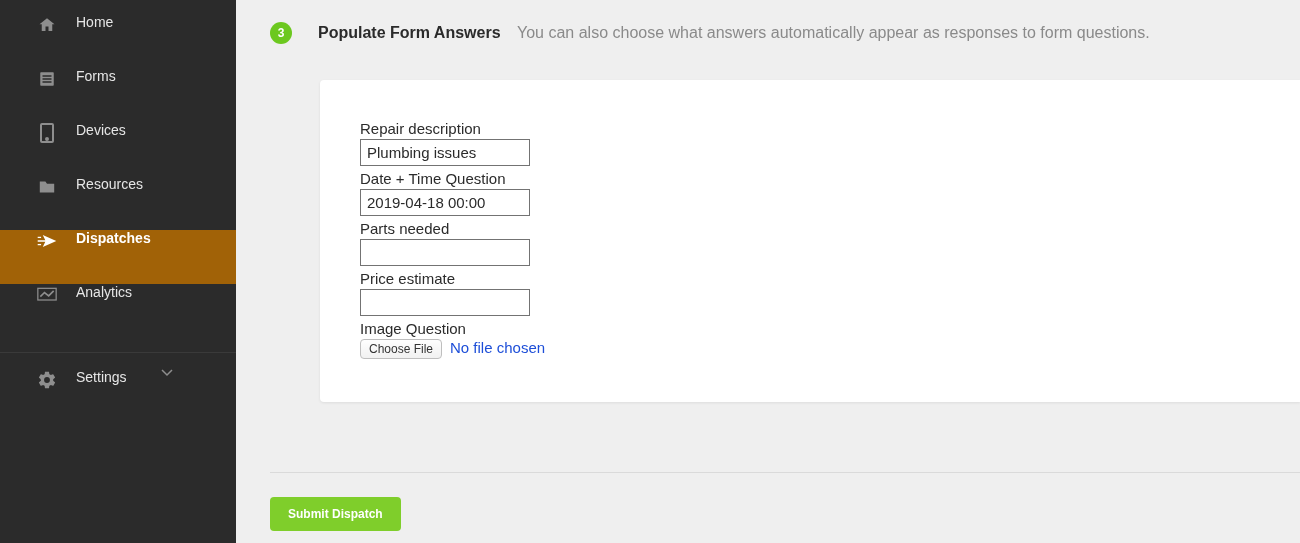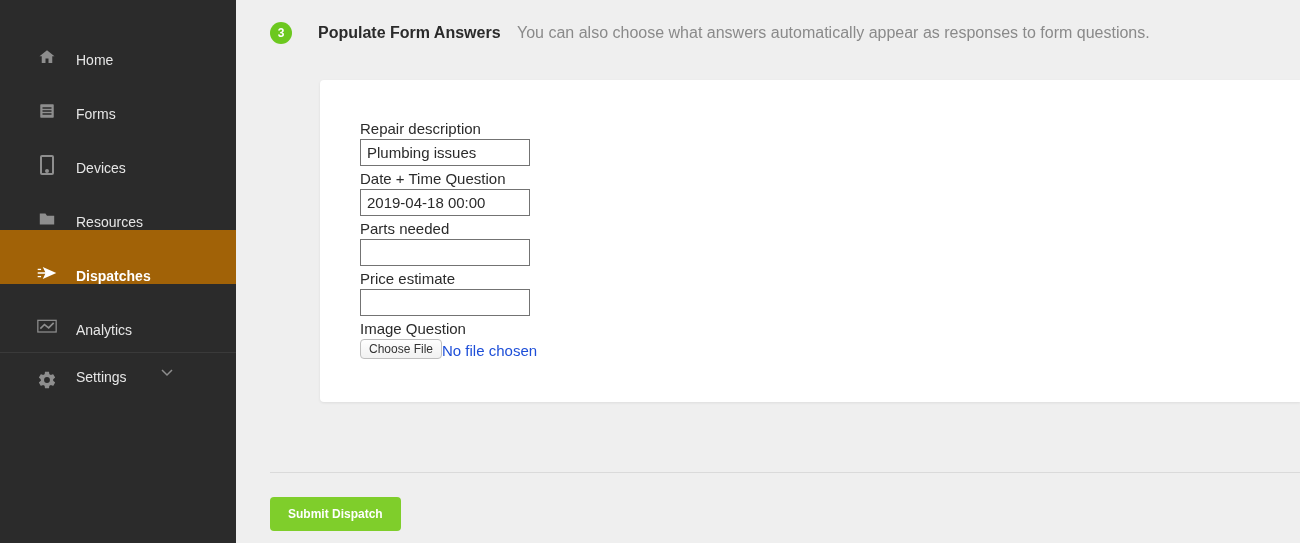--- a/index.html
+++ b/index.html
@@ -20,21 +20,21 @@
       display: flex;
       flex-direction: column;
       position: relative;
     }
     .nav-list {
       list-style: none;
       padding-top: 14px;
     }
     .nav-item {
       display: flex;
-      align-items: flex-end;
+      align-items: flex-start;
       height: 54px;
       padding-left: 36px;
       cursor: pointer;
       color: #E6E6E6;
       font-size: 14px;
     }
     .nav-item.active {
       background: #a16207;
       color: #FFFFFF;
       font-weight: 700;
@@ -128,21 +128,22 @@
       padding: 3px 6px;
       font-size: 15px;
       color: #2B2B2B;
       outline: none;
       background: #FFFFFF;
     }
     .text-input.with-cursor { letter-spacing: 0; }
 
     .file-row {
       display: flex;
-      align-items: flex-end;
+      align-items: flex-start;
+      gap: 8px;
     }
     .choose-file-btn {
       font-family: Arial, sans-serif;
       font-size: 12px;
       padding: 2px 8px;
       border: 1px solid #BEBEBE;
       border-radius: 4px;
       background: linear-gradient(#FEFEFE, #F1F1F1);
       cursor: pointer;
       color: #333;

